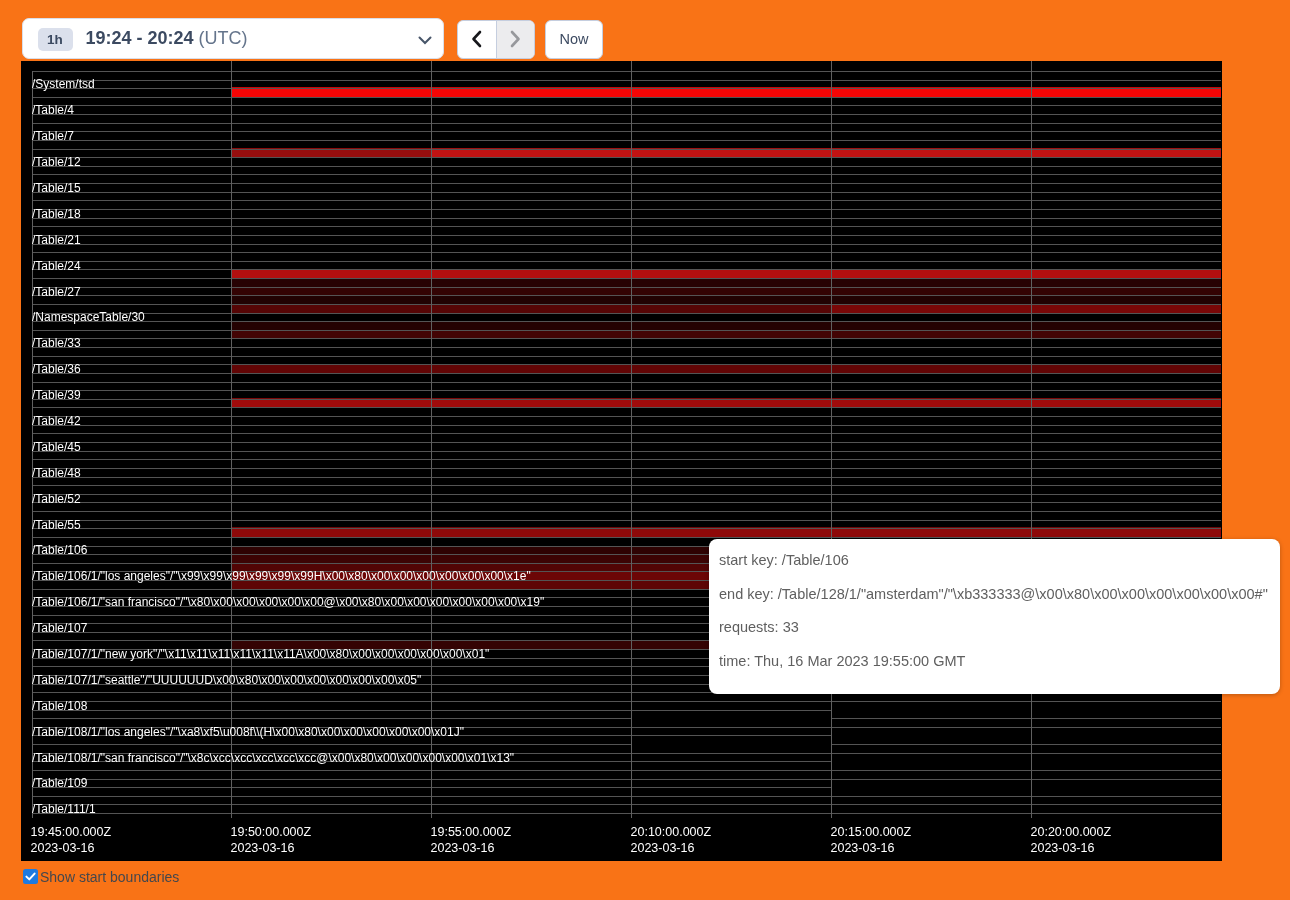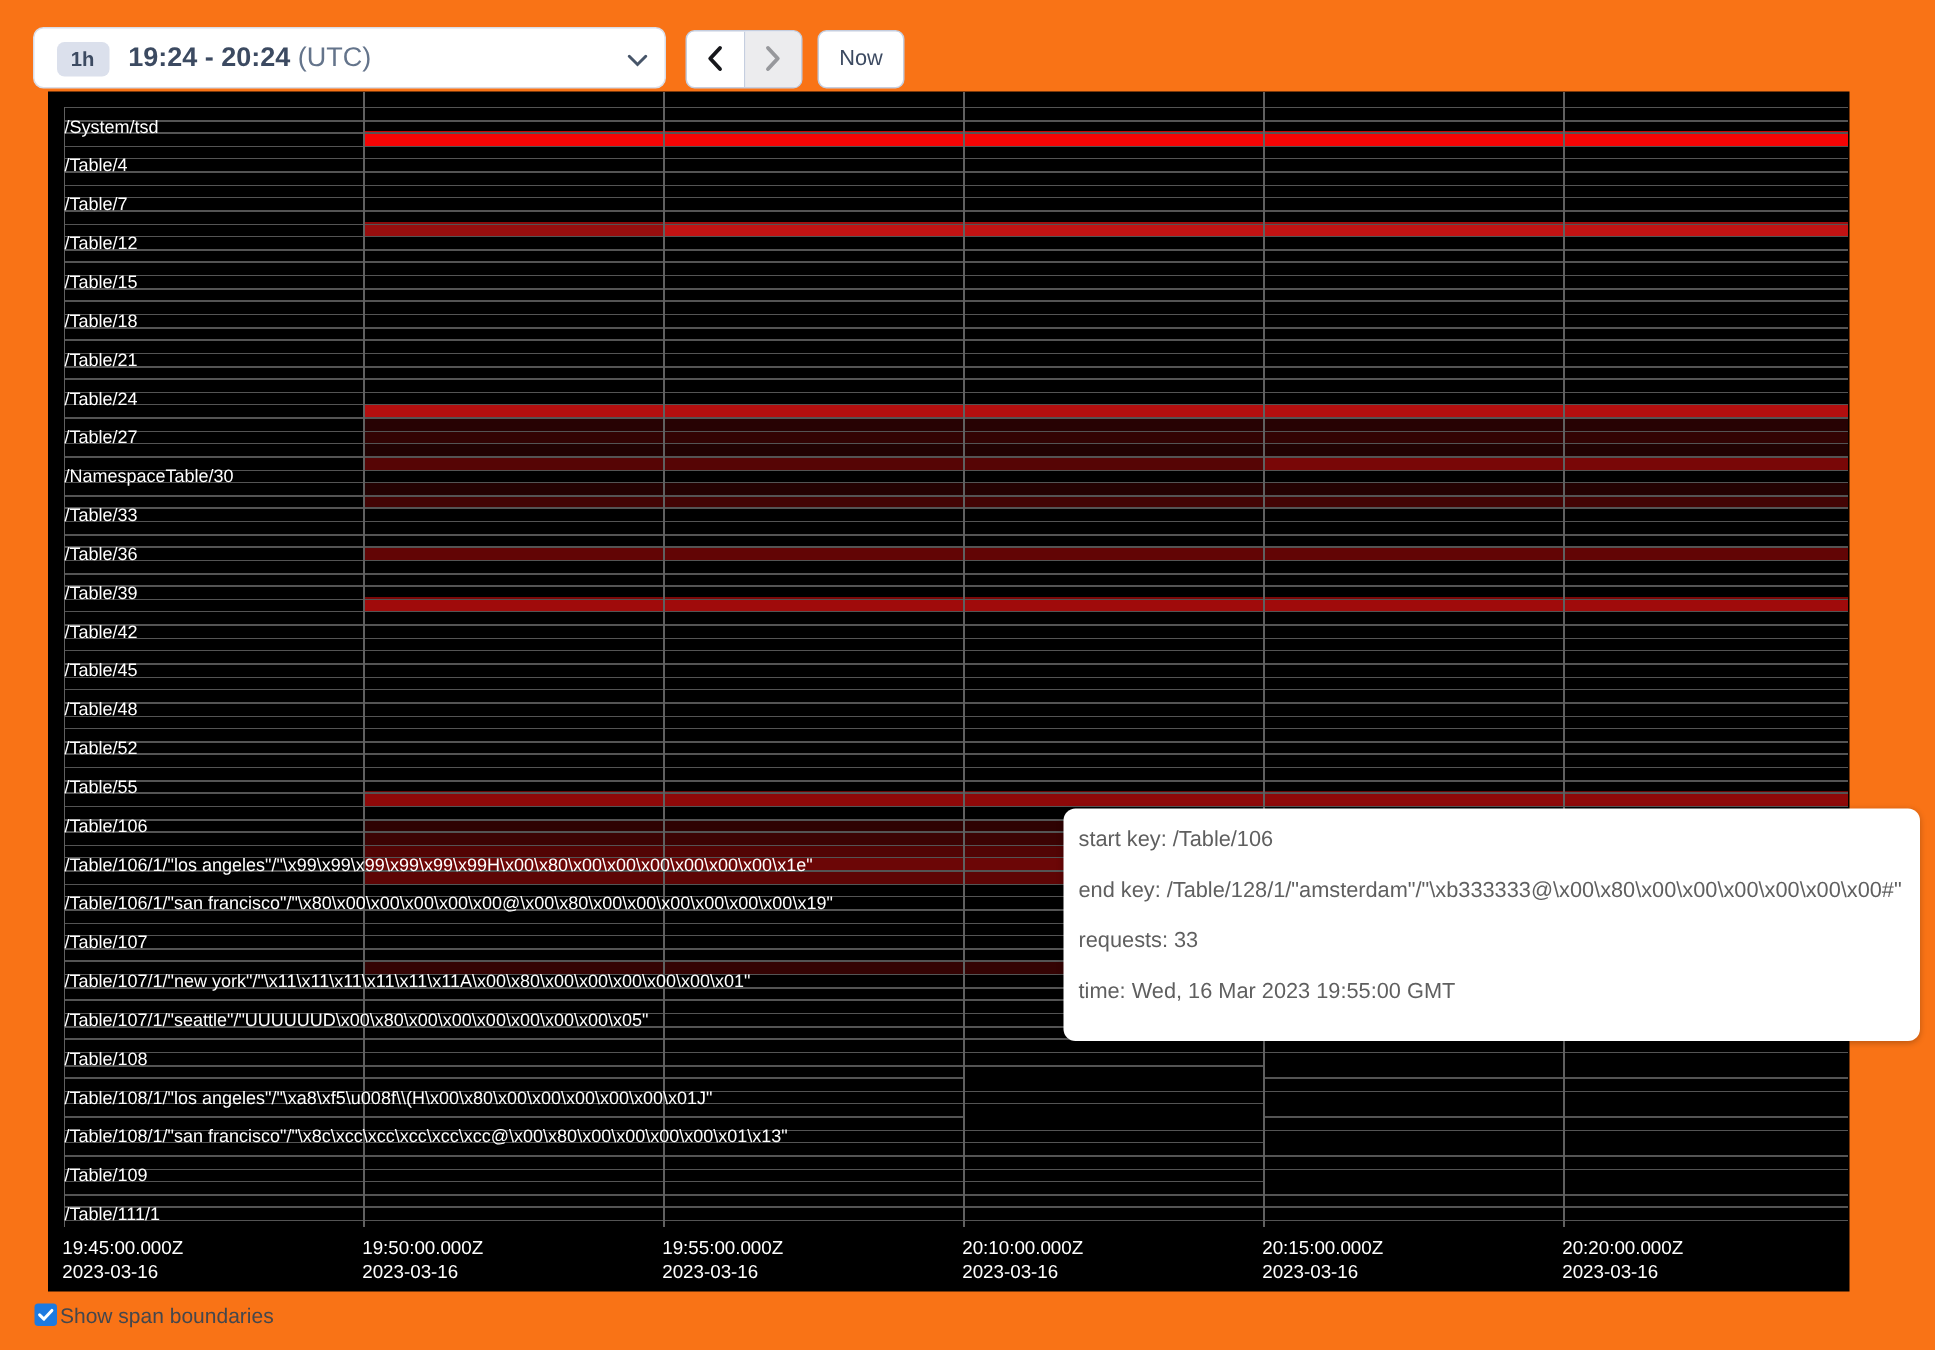--- a/index.html
+++ b/index.html
@@ -25,21 +25,21 @@
     </div>
     <div style="width:38px;height:100%;display:flex;align-items:center;justify-content:center;background:#ececee">
       <svg width="11" height="18" viewBox="0 0 11 18">
           <path d="M2 2 L8.5 9 L2 16" stroke="#97989c" stroke-width="2.6" fill="none" stroke-linecap="round" stroke-linejoin="round"></path>
         </svg>
     </div>
   </div>
 
   <div class="abs" style="left:545px;top:19.5px;width:58px;height:39px;border:1px solid #c5cedf;border-radius:6px;background:#fff;color:#3c4a61;font-size:14.5px;font-weight:normal;text-align:center;line-height:37px">Now</div>
 
-  <div class="abs" style="left:32px;top:61px;width:1200.5px;height:799.5px;background:#000">
+  <div class="abs" style="left:21px;top:61px;width:1200.5px;height:799.5px;background:#000">
 <svg width="1200.5" height="799.5" viewBox="0 0 1200.5 799.5" style="position:absolute;left:0;top:0;display:block" shape-rendering="crispEdges">
 <rect x="210" y="28" width="990" height="8" fill="#f50505"></rect>
 <rect x="210" y="26" width="990" height="1" fill="#c90404"></rect>
 <rect x="210" y="89" width="200" height="7" fill="#970e0e"></rect>
 <rect x="210" y="87" width="200" height="1" fill="#8b0b0b"></rect>
 <rect x="410" y="89" width="790" height="7" fill="#c11313"></rect>
 <rect x="410" y="87" width="790" height="1" fill="#a01010"></rect>
 <rect x="210" y="209" width="990" height="8" fill="#b30f0f"></rect>
 <rect x="210" y="218" width="990" height="8" fill="#270203"></rect>
 <rect x="210" y="227" width="990" height="7" fill="#330303"></rect>
@@ -197,23 +197,23 @@
 <text x="1009.5" y="771" fill="#fff" font-size="12.5" dominant-baseline="central">20:20:00.000Z</text>
 <text x="1009.5" y="787" fill="#fff" font-size="12.5" dominant-baseline="central">2023-03-16</text>
 </g>
       </svg>
   </div>
 
   <div class="abs" style="left:709px;top:539px;width:571px;height:155px;background:#fff;border-radius:8px;box-shadow:0 1px 4px rgba(0,0,0,0.25);color:#5f5f5f;font-size:14.5px">
     <div class="abs" style="left:10px;top:13px;white-space:nowrap">start key: /Table/106</div>
     <div class="abs" style="left:10px;top:47px;white-space:nowrap">end key: /Table/128/1/"amsterdam"/"\xb333333@\x00\x80\x00\x00\x00\x00\x00\x00#"</div>
     <div class="abs" style="left:10px;top:80px;white-space:nowrap">requests: 33</div>
-    <div class="abs" style="left:10px;top:114px;white-space:nowrap">time: Wed, 16 Mar 2023 19:55:00 GMT</div>
+    <div class="abs" style="left:10px;top:114px;white-space:nowrap">time: Thu, 16 Mar 2023 19:55:00 GMT</div>
   </div>
 
   <div class="abs" style="left:22.5px;top:868.5px;width:15px;height:15px;background:#1e7ae0;border-radius:2.5px">
     <svg width="15" height="15" viewBox="0 0 15 15">
         <path d="M3.4 7.6 L6.3 10.4 L11.6 4.6" stroke="#fff" stroke-width="2" fill="none" stroke-linecap="round" stroke-linejoin="round"></path>
       </svg>
   </div>
-  <div class="abs" style="left:40px;top:869px;font-size:14px;color:#44474d;line-height:16px">Show span boundaries</div>
+  <div class="abs" style="left:40px;top:869px;font-size:14px;color:#44474d;line-height:16px">Show start boundaries</div>
 
 </div>
 
 </body></html>

